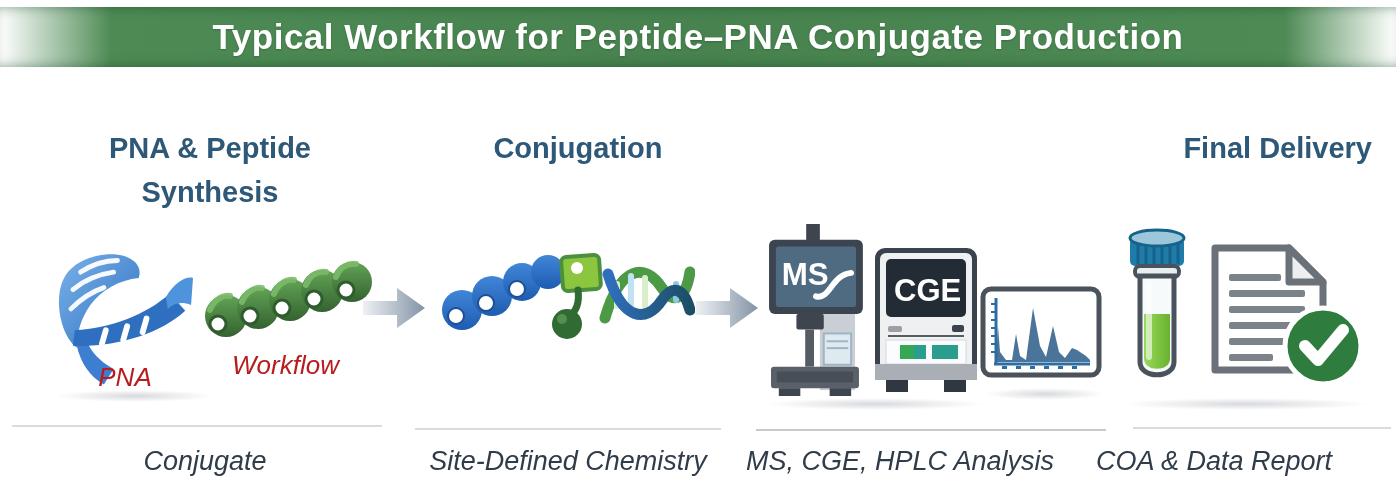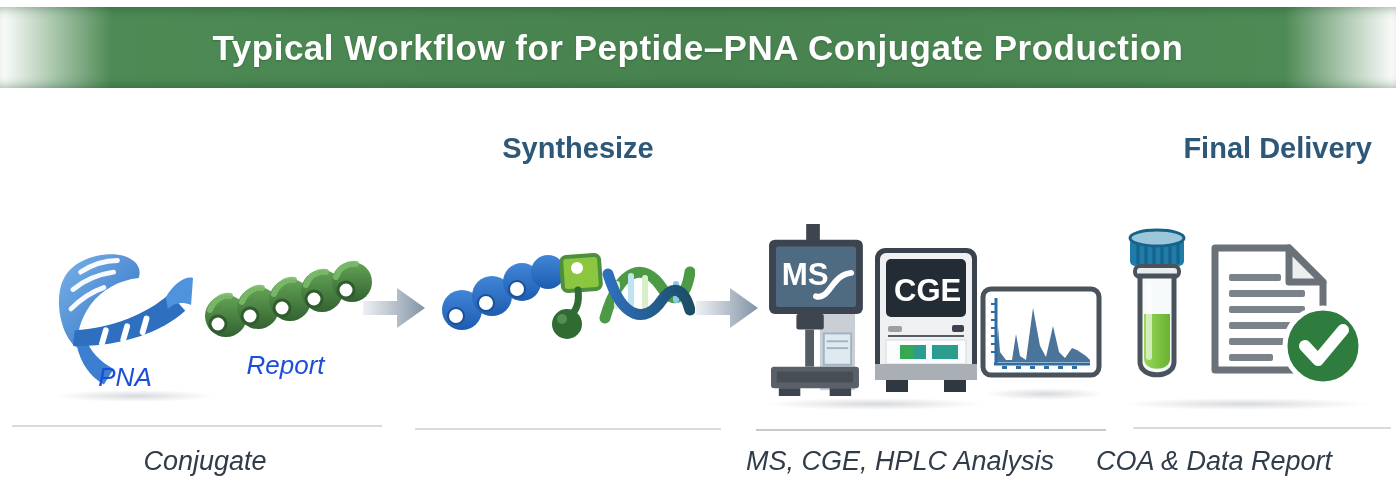--- a/index.html
+++ b/index.html
@@ -6,40 +6,40 @@
     --banner-green:#4d8a54;
     --heading-blue:#2e5878;
     --caption-dark:#303c49;
     --arrow-gray:#8293a5;
   }
   *{box-sizing:border-box;margin:0;padding:0;}
   body{background:#fff;font-family:"Liberation Sans",sans-serif;}
   .canvas{position:relative;width:1396px;height:487px;background:#fff;overflow:hidden;}
 
   .banner{
-    position:absolute;left:0;top:7;top:7px;width:1396px;height:81px;
+    position:absolute;left:0;top:7;top:7px;width:1396px;height:60px;
     background:linear-gradient(90deg,#ffffff 0%,var(--banner-green) 8%,#47824f 50%,var(--banner-green) 92%,#ffffff 100%);
     box-shadow:inset 0 8px 12px -8px rgba(0,60,25,.45), inset 0 -8px 12px -8px rgba(0,60,25,.45);
     display:flex;align-items:center;justify-content:center;
   }
   .banner-title{
     color:#fff;font-size:35px;font-weight:bold;letter-spacing:.5px;
     text-shadow:0 1px 2px rgba(0,40,10,.25);
   }
 
   .stage-heading{
     position:absolute;top:126px;width:300px;text-align:center;
     color:var(--heading-blue);font-size:29px;font-weight:bold;line-height:44px;
   }
   .h1{left:60px;} .h2{left:428px;} .h3{left:755px;} .h4{left:1072px;text-align:right;}
 
   .icon{position:absolute;}
 
   .mol-label{
-    position:absolute;color:#1d4ed8;font-size:26px;font-style:italic;text-align:center;
+    position:absolute;color:#b91c1c;font-size:26px;font-style:italic;text-align:center;
   }
 
   .divider{position:absolute;height:2px;background:#d9dbdd;}
   .divider.dark{background:#c7c9cc;}
 
   .stage-caption{
     position:absolute;top:446px;width:320px;text-align:center;
     color:var(--caption-dark);font-size:27px;font-style:italic;
   }
   .c1{left:45px;} .c2{left:408px;} .c3{left:740px;font-style:italic;} .c4{left:1054px;}
@@ -51,21 +51,22 @@
 </style>
 </head>
 <body>
 
 <div class="canvas">
 
   <div class="banner">
     <div class="banner-title">Typical Workflow for Peptide–PNA Conjugate Production</div>
   </div>
 
-  <div class="stage-heading h2">Synthesize</div>
+  <div class="stage-heading h1">PNA &amp; Peptide Synthesis</div>
+  <div class="stage-heading h2">Conjugation</div>
   <div class="stage-heading h4">Final Delivery</div>
 
   <div class="shadow" style="left:55px;top:390px;width:160px;"></div>
   <div class="shadow" style="left:765px;top:398px;width:220px;"></div>
   <div class="shadow" style="left:985px;top:388px;width:120px;"></div>
   <div class="shadow" style="left:1120px;top:398px;width:250px;"></div>
 
   <svg class="icon" style="left:38px;top:250px;" width="155" height="142" viewBox="0 0 160 145">
     <defs>
       <linearGradient id="pnaG" x1="0" y1="0" x2="1" y2="1">
@@ -113,21 +114,21 @@
     <g fill="#ffffff" stroke="#2f5c2d" stroke-width="3">
       <circle cx="18" cy="66" r="8"></circle>
         <circle cx="50" cy="58" r="8"></circle>
         <circle cx="82" cy="50" r="8"></circle>
       <circle cx="114" cy="41" r="8"></circle>
         <circle cx="146" cy="32" r="8"></circle>
     </g>
   </svg>
 
   <div class="mol-label" style="left:80px;top:362px;width:90px;">PNA</div>
-  <div class="mol-label" style="left:228px;top:350px;width:115px;">Report</div>
+  <div class="mol-label" style="left:228px;top:350px;width:115px;">Workflow</div>
 
   <svg class="icon" style="left:363px;top:284px;" width="64" height="48" viewBox="0 0 64 48">
     <defs>
       <linearGradient id="arrG" x1="0" y1="0" x2="1" y2="0">
         <stop offset="0" stop-color="#eef1f4"></stop>
           <stop offset="1" stop-color="#8293a5"></stop>
       </linearGradient>
     </defs>
     <polygon points="0,17 34,17 34,4 62,24 34,44 34,31 0,31" fill="url(#arrG)"></polygon>
   </svg>
@@ -271,16 +272,17 @@
     <circle cx="118" cy="104" r="38" fill="#2e7d3f" stroke="#ffffff" stroke-width="5"></circle>
     <path d="M100,104 L113,118 L138,88" stroke="#ffffff" stroke-width="12" fill="none" stroke-linecap="round" stroke-linejoin="round"></path>
   </svg>
 
   <div class="divider" style="left:12px;top:425px;width:370px;"></div>
   <div class="divider" style="left:415px;top:428px;width:306px;"></div>
   <div class="divider dark" style="left:756px;top:429px;width:350px;"></div>
   <div class="divider" style="left:1133px;top:427px;width:258px;"></div>
 
   <div class="stage-caption c1">Conjugate</div>
+  <div class="stage-caption c2">Site-Defined Chemistry</div>
   <div class="stage-caption c3">MS, CGE, HPLC Analysis</div>
   <div class="stage-caption c4">COA &amp; Data Report</div>
 
 </div>
 
 </body></html>

